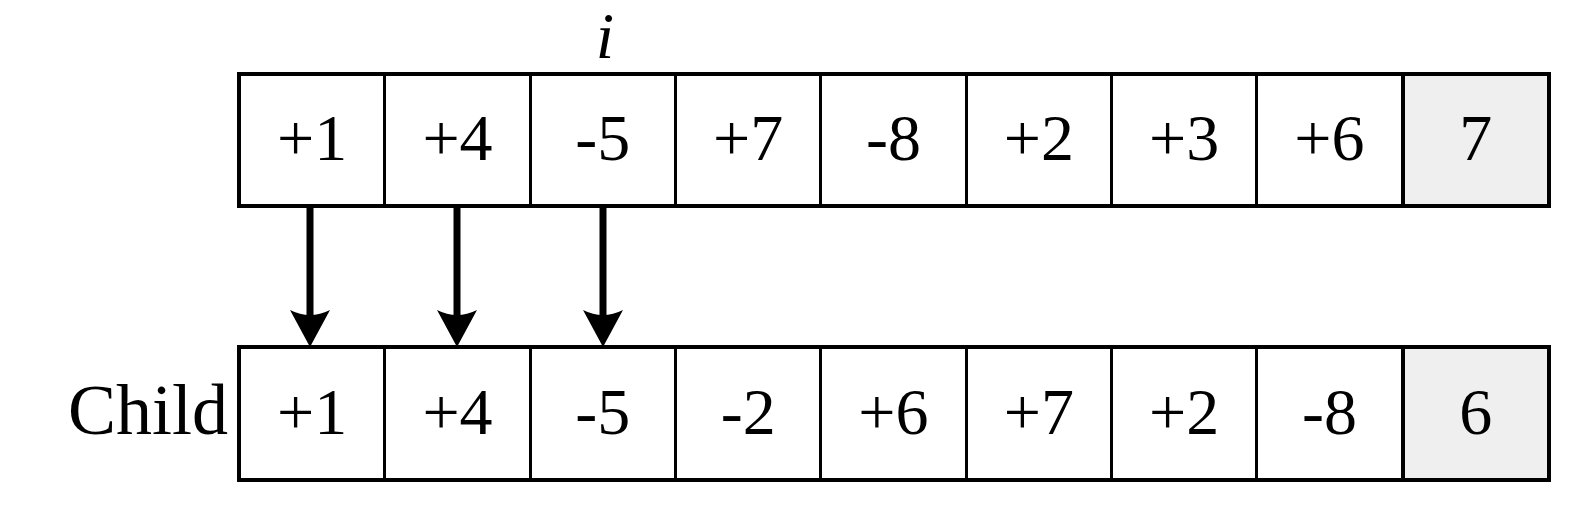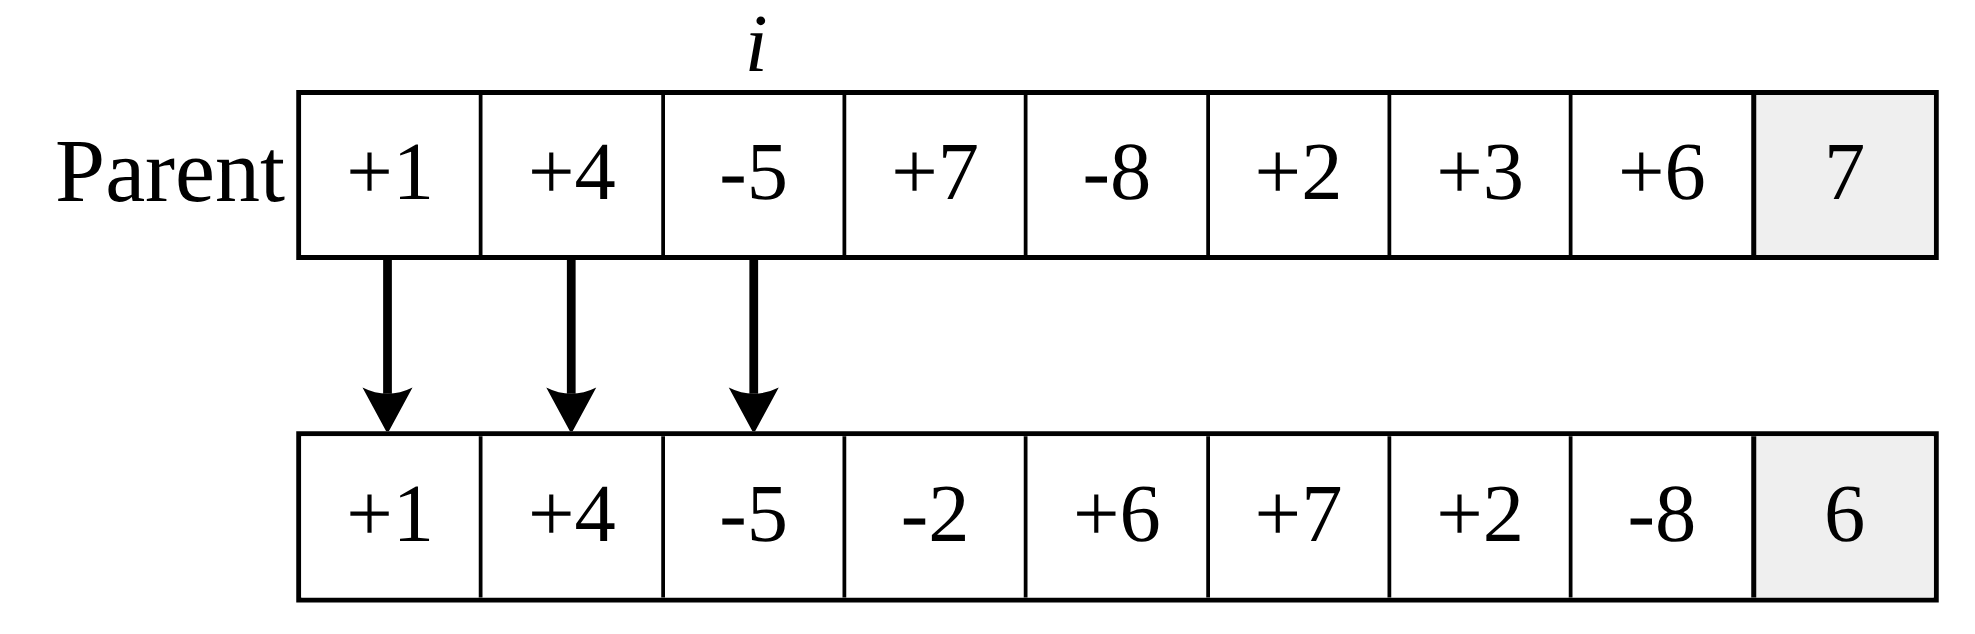--- a/index.html
+++ b/index.html
@@ -79,21 +79,20 @@
   .arrow-2 { left: 435px; }
   .arrow-3 { left: 581px; }
 </style>
 </head>
 <body>
 
 <div class="canvas">
 
   <div class="index-marker">i</div>
 
-  <div class="row-label parent-label">Parent</div>
 
   <div class="chromosome parent-chrom">
     <div class="cell">+1</div>
     <div class="cell">+4</div>
     <div class="cell">-5</div>
     <div class="cell">+7</div>
     <div class="cell">-8</div>
     <div class="cell">+2</div>
     <div class="cell">+3</div>
     <div class="cell">+6</div>
@@ -106,20 +105,21 @@
   </svg>
   <svg class="copy-arrow arrow-2" viewBox="0 0 44 140" xmlns="http://www.w3.org/2000/svg">
     <line x1="22" y1="0" x2="22" y2="108" stroke="#000000" stroke-width="7"></line>
     <path d="M22,140 L2,103 Q22,113 42,103 Z" fill="#000000"></path>
   </svg>
   <svg class="copy-arrow arrow-3" viewBox="0 0 44 140" xmlns="http://www.w3.org/2000/svg">
     <line x1="22" y1="0" x2="22" y2="108" stroke="#000000" stroke-width="7"></line>
     <path d="M22,140 L2,103 Q22,113 42,103 Z" fill="#000000"></path>
   </svg>
 
+  <div class="row-label child-label">Child</div>
 
   <div class="chromosome child-chrom">
     <div class="cell">+1</div>
     <div class="cell">+4</div>
     <div class="cell">-5</div>
     <div class="cell">-2</div>
     <div class="cell">+6</div>
     <div class="cell">+7</div>
     <div class="cell">+2</div>
     <div class="cell">-8</div>

